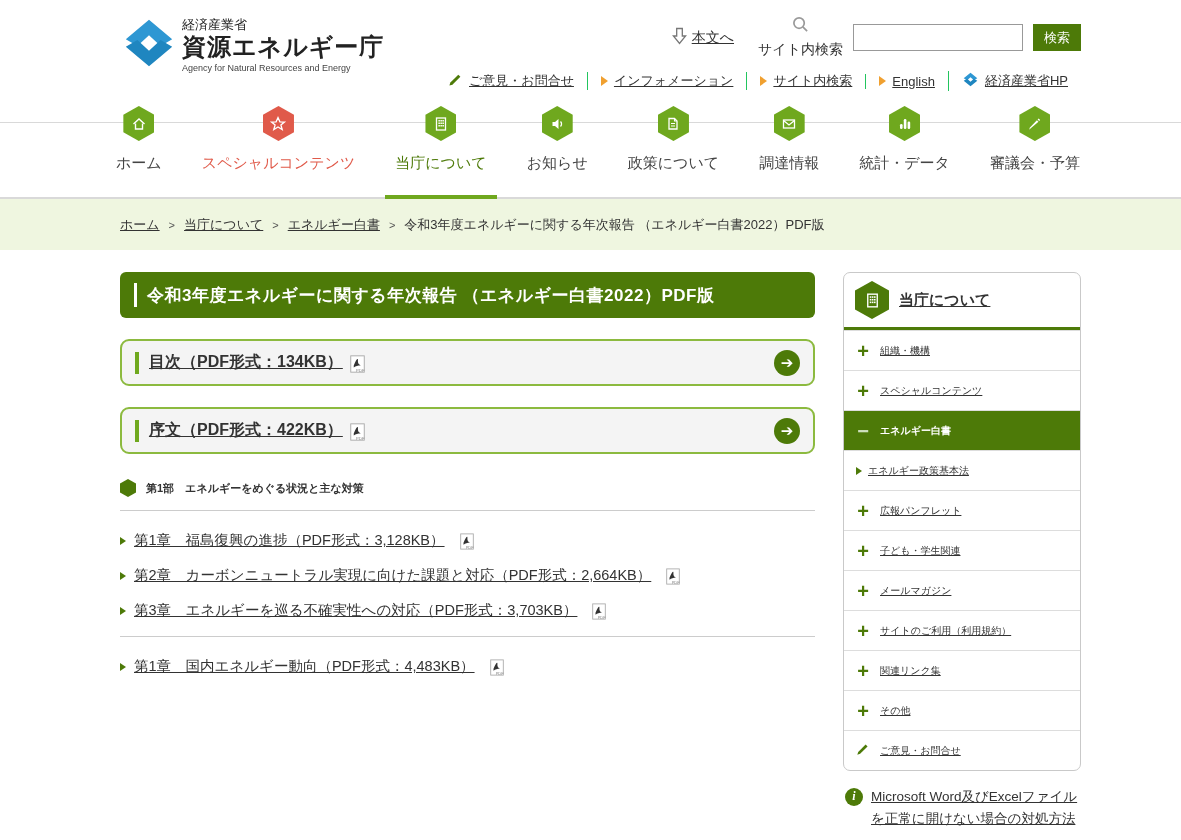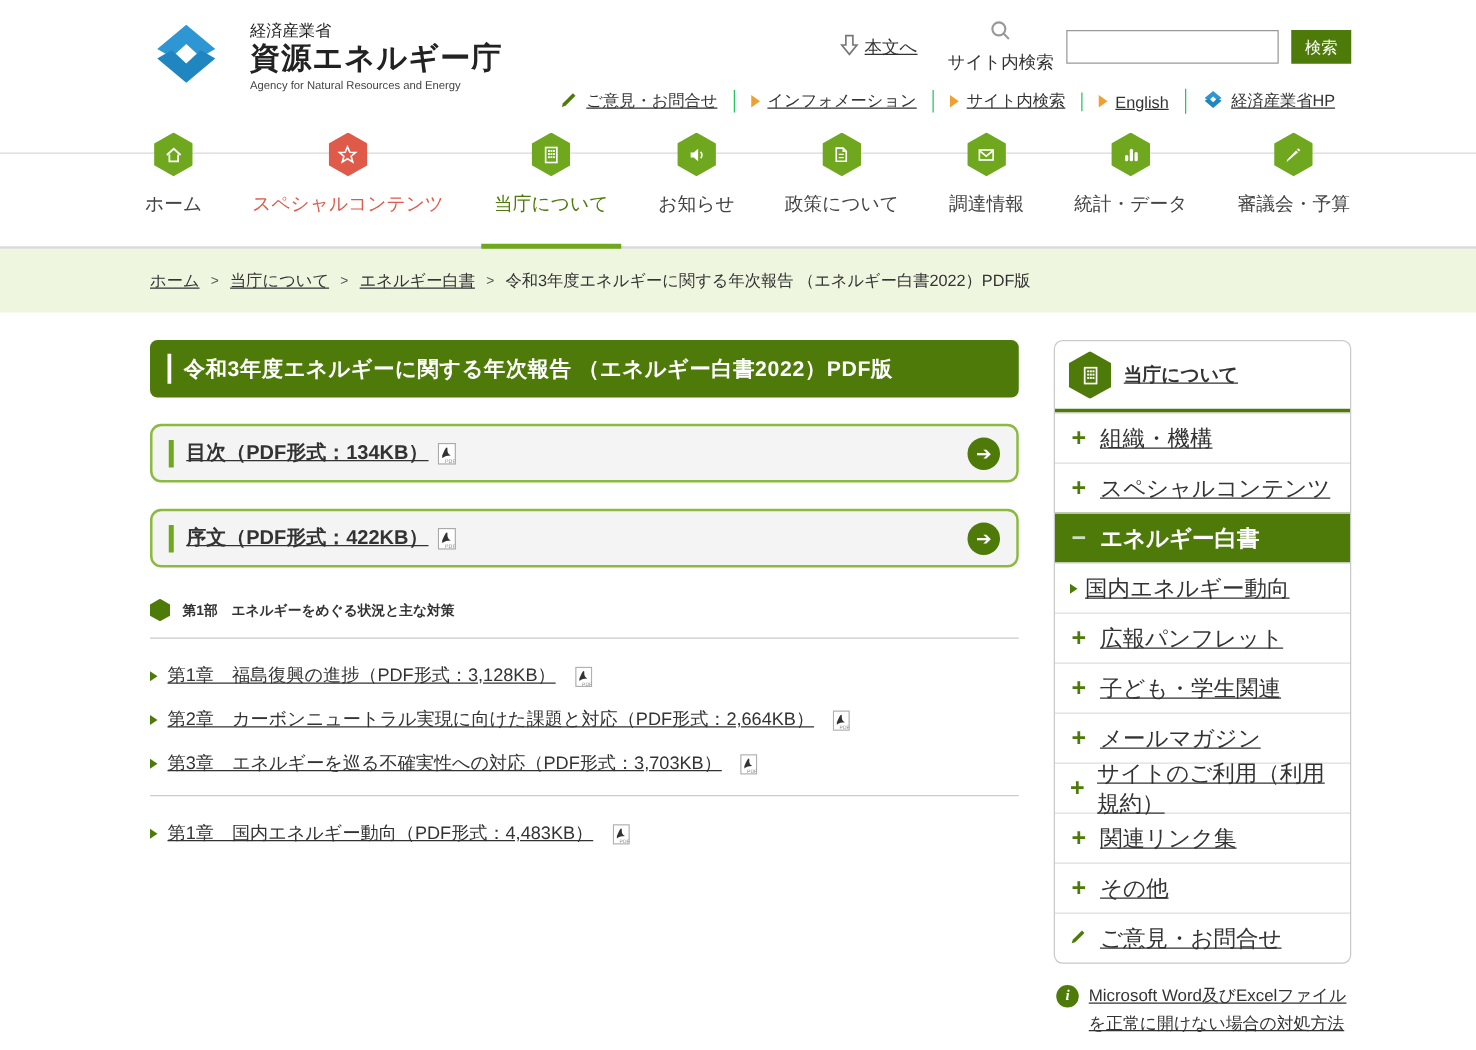--- a/index.html
+++ b/index.html
@@ -24,21 +24,21 @@
   .page{width:1181px;height:840px;overflow:hidden;background:#fff;}
 
   
   .site-header{
     height:100px;
     padding:14px 100px 0 120px;
     display:flex;
     justify-content:space-between;
     background:#fff;
   }
-  .logo{display:flex;align-items:flex-start;gap:22px;}
+  .logo{display:flex;align-items:flex-start;gap:4px;}
   .logo-text{display:flex;flex-direction:column;line-height:1.15;padding-top:4px;}
   .logo-ministry{font-size:13px;color:#222;}
   .logo-agency{font-size:24px;font-weight:bold;color:#222;letter-spacing:1px;}
   .logo-en{font-size:9px;color:#444;margin-top:2px;}
 
   .header-right{display:flex;flex-direction:column;align-items:flex-end;gap:12px;padding-top:2px;}
   .header-top{display:flex;align-items:center;gap:10px;font-size:14px;}
   .skip-link{display:flex;align-items:center;gap:5px;margin-right:14px;}
   .u{ text-decoration:underline; color:var(--text); cursor:pointer;}
   .search-label{display:flex;align-items:center;gap:5px;flex-direction:column;}
@@ -166,21 +166,21 @@
     padding:0 12px;border-top:1px solid #ddd;font-size:14px;cursor:pointer;
   }
   .side-item:first-of-type{border-top:none;}
   .plus{color:var(--green-dark);font-size:20px;font-weight:bold;width:14px;text-align:center;line-height:1;}
   .side-item.active{
     background:var(--green-dark);color:#fff;font-weight:bold;
   }
   .side-item.active .minus{color:#cfe0c0;font-size:20px;font-weight:bold;width:14px;text-align:center;line-height:1;}
   .side-item.active .side-link{color:#fff;text-decoration:none;}
   .side-item.sub{gap:6px;}
-  .side-link{font-size:18px;}
+  .side-link{font-size:10px;}
 
   .info-note{
     margin-top:15px;display:flex;gap:8px;align-items:flex-start;
     font-size:13.5px;line-height:1.65;cursor:pointer;
     padding-left:2px;
   }
   .info-i{
     flex:none;width:18px;height:18px;border-radius:50%;
     background:var(--green-dark);color:#fff;
     font-family:"Liberation Serif","DejaVu Serif",serif;
@@ -488,21 +488,21 @@
         <div class="side-item">
           <span class="plus">+</span>
           <span class="side-link u">スペシャルコンテンツ</span>
         </div>
         <div class="side-item active">
           <span class="minus">−</span>
           <span class="side-link">エネルギー白書</span>
         </div>
         <div class="side-item sub">
           <span class="tri-green-sm"></span>
-          <span class="side-link u">国内エネルギー動向</span>
+          <span class="side-link u">エネルギー政策基本法</span>
         </div>
         <div class="side-item">
           <span class="plus">+</span>
           <span class="side-link u">広報パンフレット</span>
         </div>
         <div class="side-item">
           <span class="plus">+</span>
           <span class="side-link u">子ども・学生関連</span>
         </div>
         <div class="side-item">

